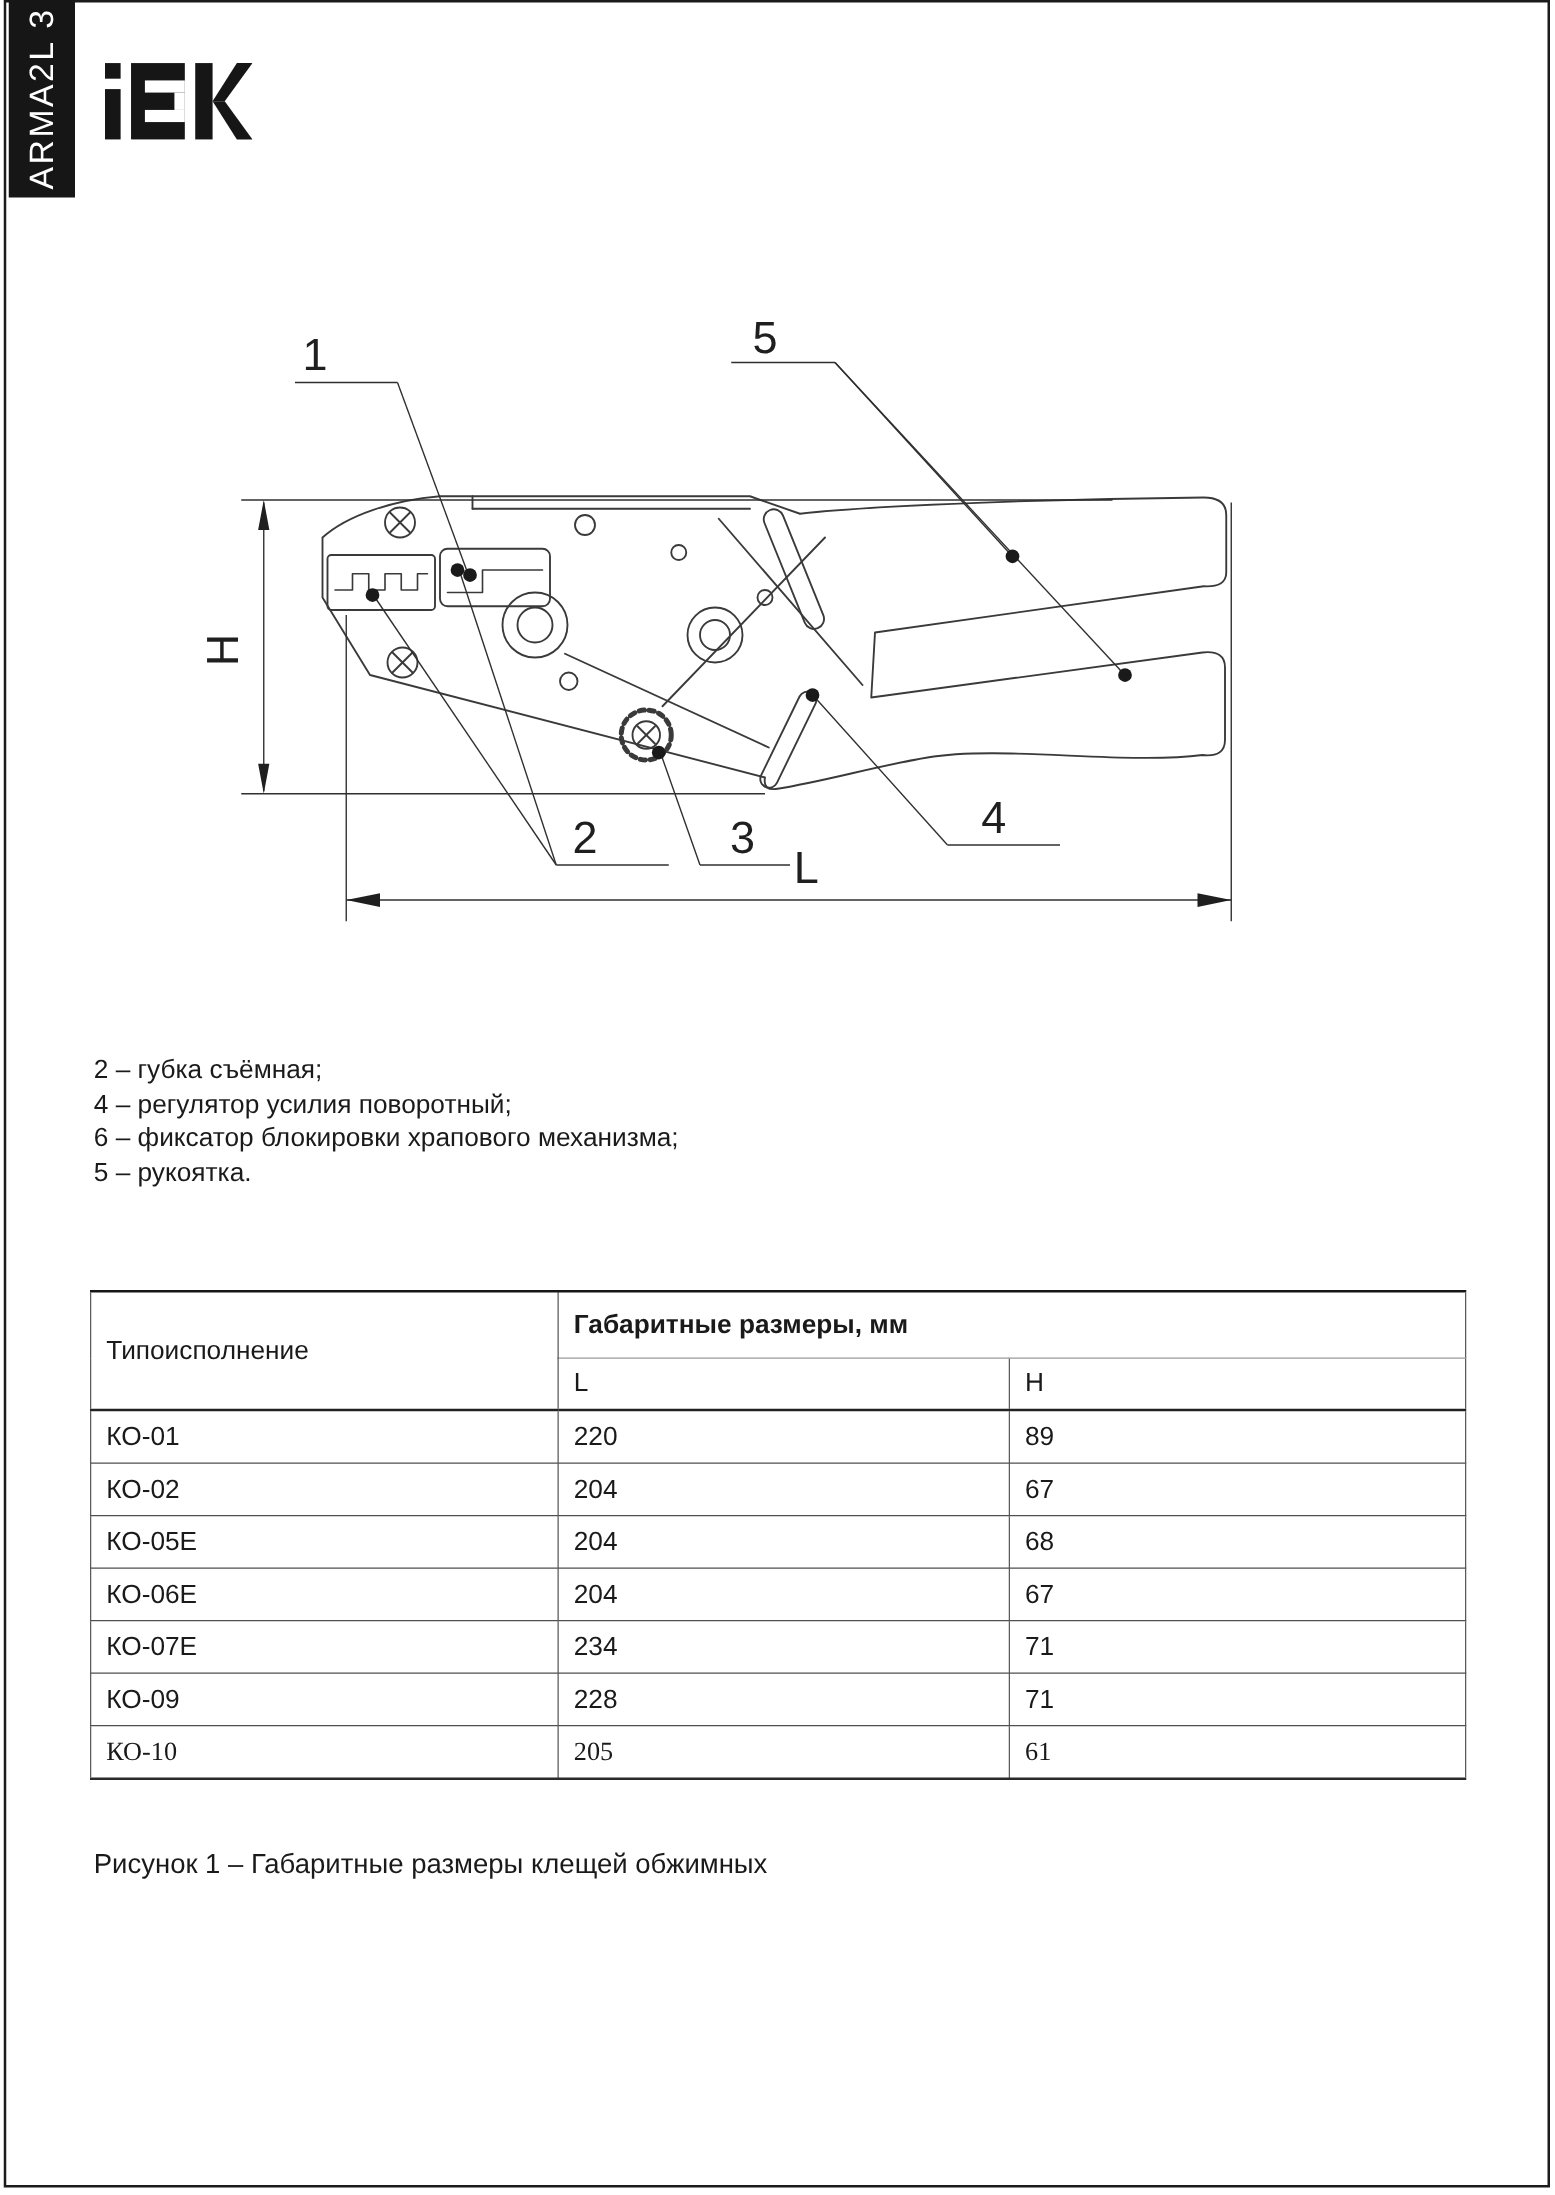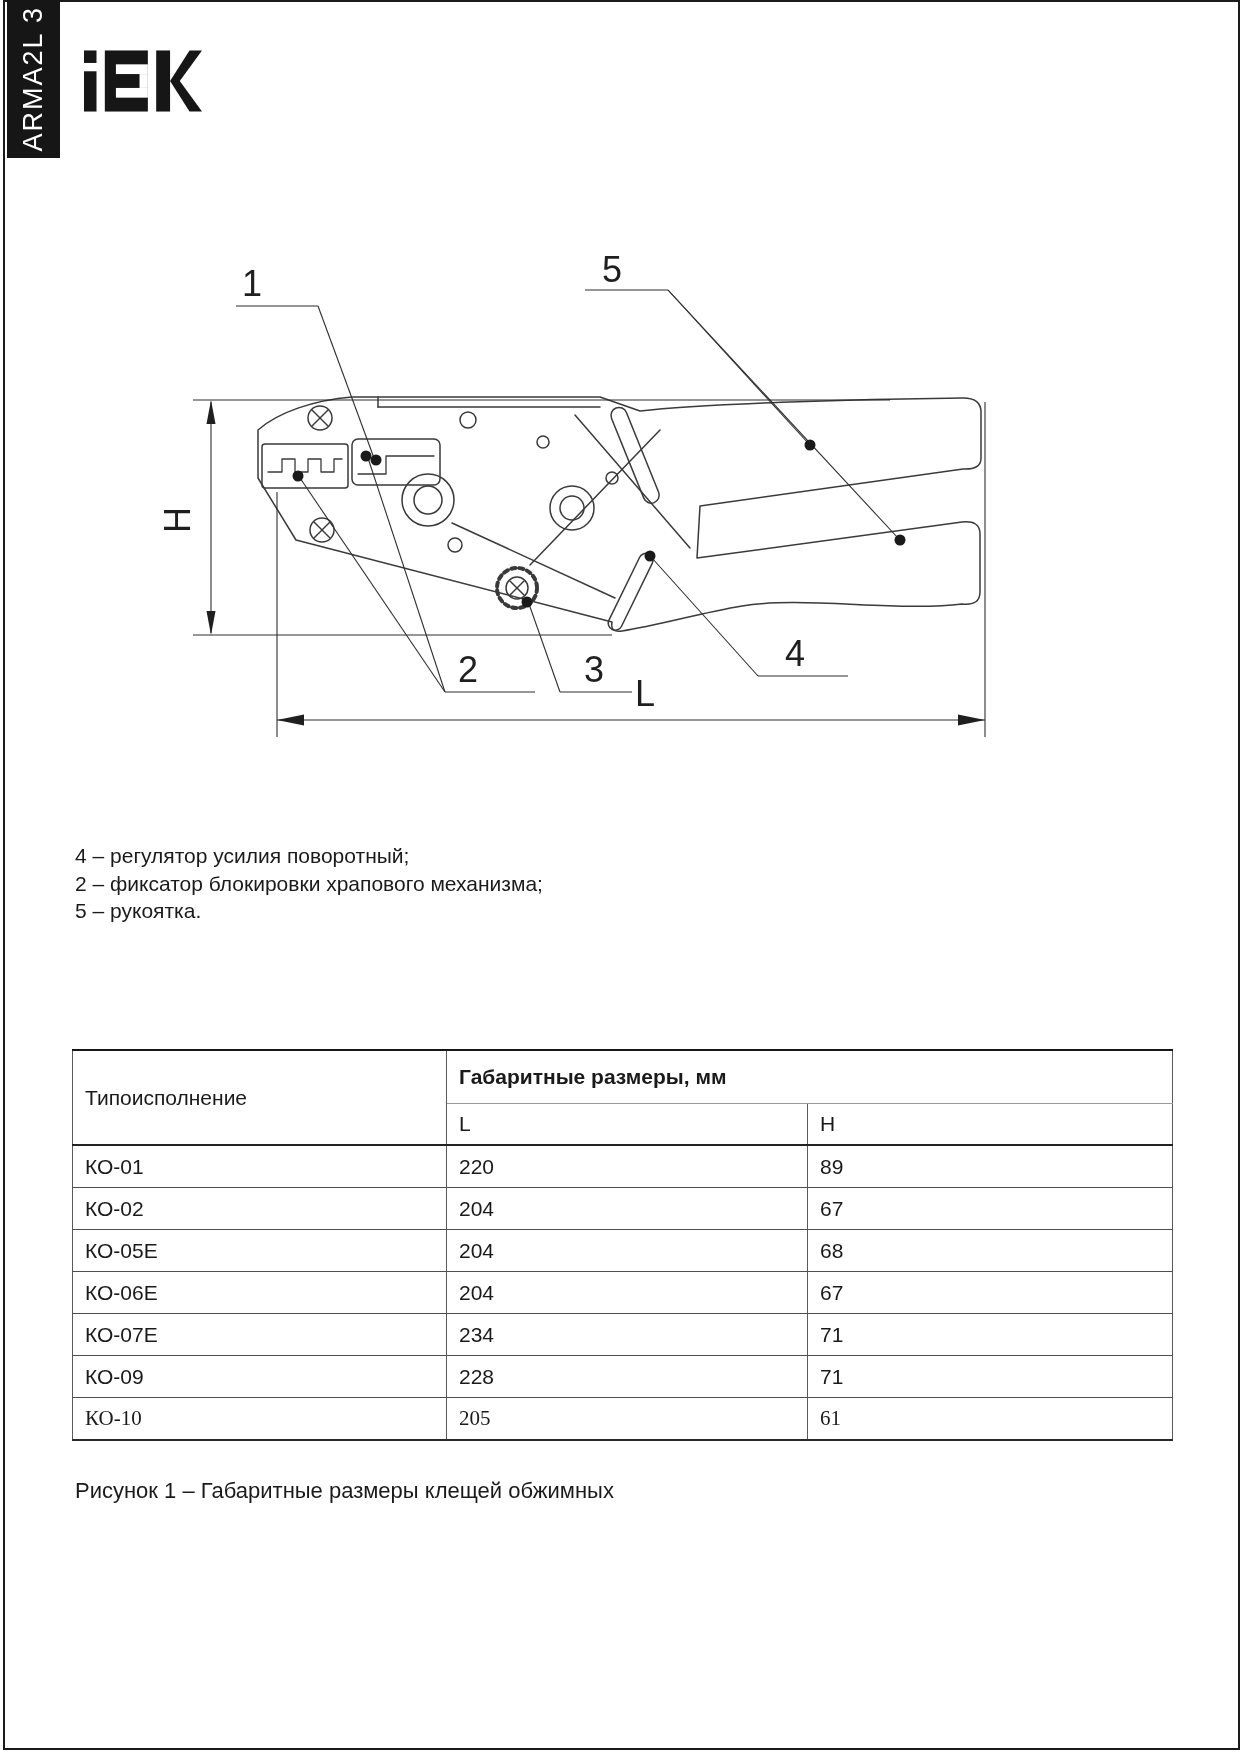--- a/index.html
+++ b/index.html
@@ -13,21 +13,21 @@
                  font-size:27px;letter-spacing:2px;white-space:nowrap;}
   .logo{position:absolute;left:84px;top:50px;width:118px;height:62px;}
   .figure{position:absolute;left:150px;top:240px;width:900px;height:510px;}
   .figure svg{width:100%;height:100%;}
   svg text{font-family:"Liberation Sans","DejaVu Sans",sans-serif;fill:#1f1f1f;}
   .legend{position:absolute;left:75px;top:842px;font-size:21px;line-height:27.5px;}
   .tbl{position:absolute;left:72px;top:1032px;width:1100px;border-collapse:collapse;
        table-layout:fixed;font-size:21px;}
   .tbl td{padding:0 0 0 12px;vertical-align:middle;
           border-left:1.5px solid #5a5a5a;border-right:1.5px solid #5a5a5a;}
-  .tbl{border-top:2.5px solid #161616;border-bottom:2.5px solid #2a2a2a;margin-top:17px;}
+  .tbl{border-top:2.5px solid #161616;border-bottom:2.5px solid #2a2a2a;}
   .tbl tr.h1 td{height:52px;}
   .tbl tr.h1 td.span2{border-bottom:1.5px solid #9a9a9a;font-weight:bold;}
   .tbl tr.h2 td{height:40px;border-bottom:2.5px solid #222222;}
   .tbl tr.h1 td.c1{border-bottom:2.5px solid #222222;}
   .tbl tr.dr td{height:41px;border-bottom:1.5px solid #4f4f4f;}
   .tbl tr.dr:last-child td{border-bottom:none;font-family:Liberation Serif, serif;}
   .caption{position:absolute;left:75px;top:1455px;font-size:22px;margin-top:23px;}
 </style>
 </head>
 <body>
@@ -159,22 +159,23 @@
         <text x="468" y="682" text-anchor="middle">2</text>
         <text x="594" y="682" text-anchor="middle">3</text>
         <text x="795" y="666" text-anchor="middle">4</text>
         <text x="190" y="520" text-anchor="middle" transform="rotate(-90 190 520)">H</text>
         <text x="645" y="706" text-anchor="middle">L</text>
       </g>
     </svg>
   </div>
 
   <div class="legend">
+    <div>2 – губка съёмная;</div>
     <div>4 – регулятор усилия поворотный;</div>
-    <div>2 – фиксатор блокировки храпового механизма;</div>
+    <div>6 – фиксатор блокировки храпового механизма;</div>
     <div>5 – рукоятка.</div>
   </div>
 
   <table class="tbl">
     <colgroup>
         <col style="width:374px">
         <col style="width:361px">
         <col style="width:365px">
       </colgroup>
     <tbody>

